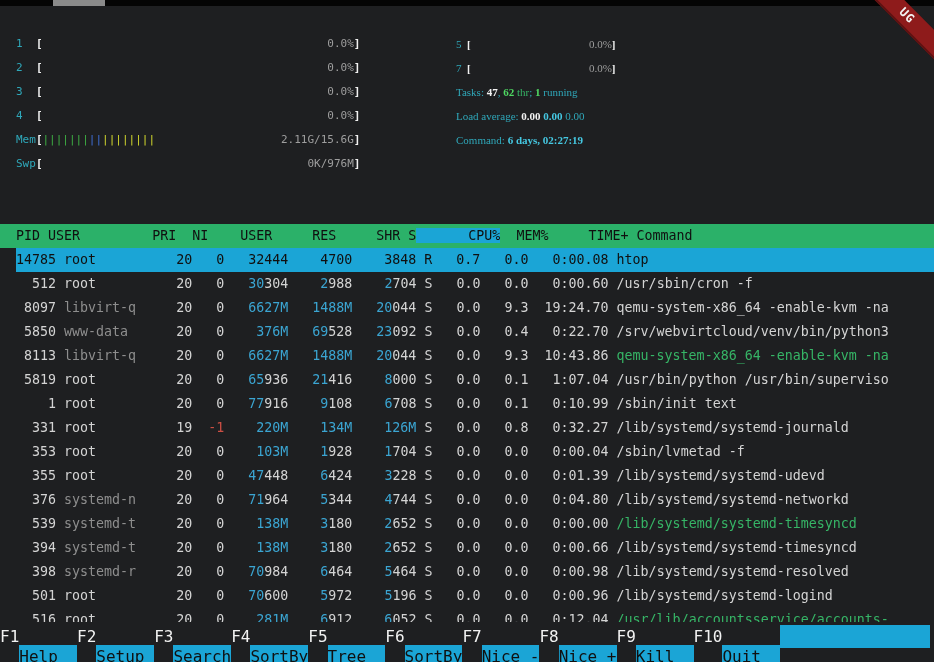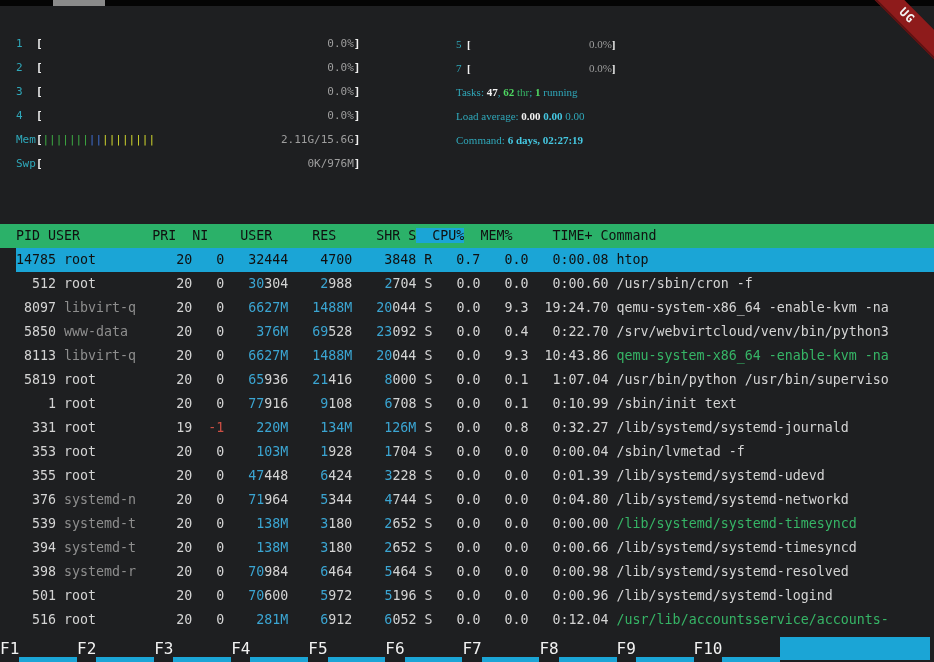--- a/index.html
+++ b/index.html
@@ -39,27 +39,27 @@
   }
 
   #meters-left{position:absolute;left:16px;top:32px;}
   #meters-right{position:absolute;left:456px;top:32px;font-family:Liberation Serif, serif;}
 
   #table-header{
     position:absolute;left:0;top:224px;width:934px;height:24px;
     background:var(--header-bg,#2bb169);color:var(--black-text,#101010);
     white-space:pre;
   }
-  #table-header .hl{background:var(--selection-bg,#1ba5d6);}
+  #table-header .hl{background:var(--selection-bg,#1ba5d6);padding-left:36px;}
   #rows{position:absolute;left:0;top:248px;width:934px;}
   .prow{width:934px;height:24px;white-space:pre;margin-left:16px;}
   .prow.selected{background:var(--selection-bg,#1ba5d6);}
 
   #fbar{
-    position:absolute;left:0;bottom:0;width:934px;height:28px;
+    position:absolute;left:0;bottom:12px;width:934px;height:28px;
     display:flex;align-items:flex-start;padding-top:3px;box-sizing:border-box;
     background:var(--bg,#1e1f21);
     font-size:16px;line-height:23px;
   }
   .fk-key{color:var(--bold-white,#e8e8e8);white-space:pre;height:23px;display:inline-block;}
   .fk-label{color:var(--black-text,#101010);background:var(--fkey-bg,#1ba5d6);white-space:pre;height:23px;display:inline-block;margin-top:20px;}
   .fk-fill{flex:1;background:var(--fkey-bg,#1ba5d6);height:23px;margin-right:4px;}
 </style>
 </head>
 <body>

